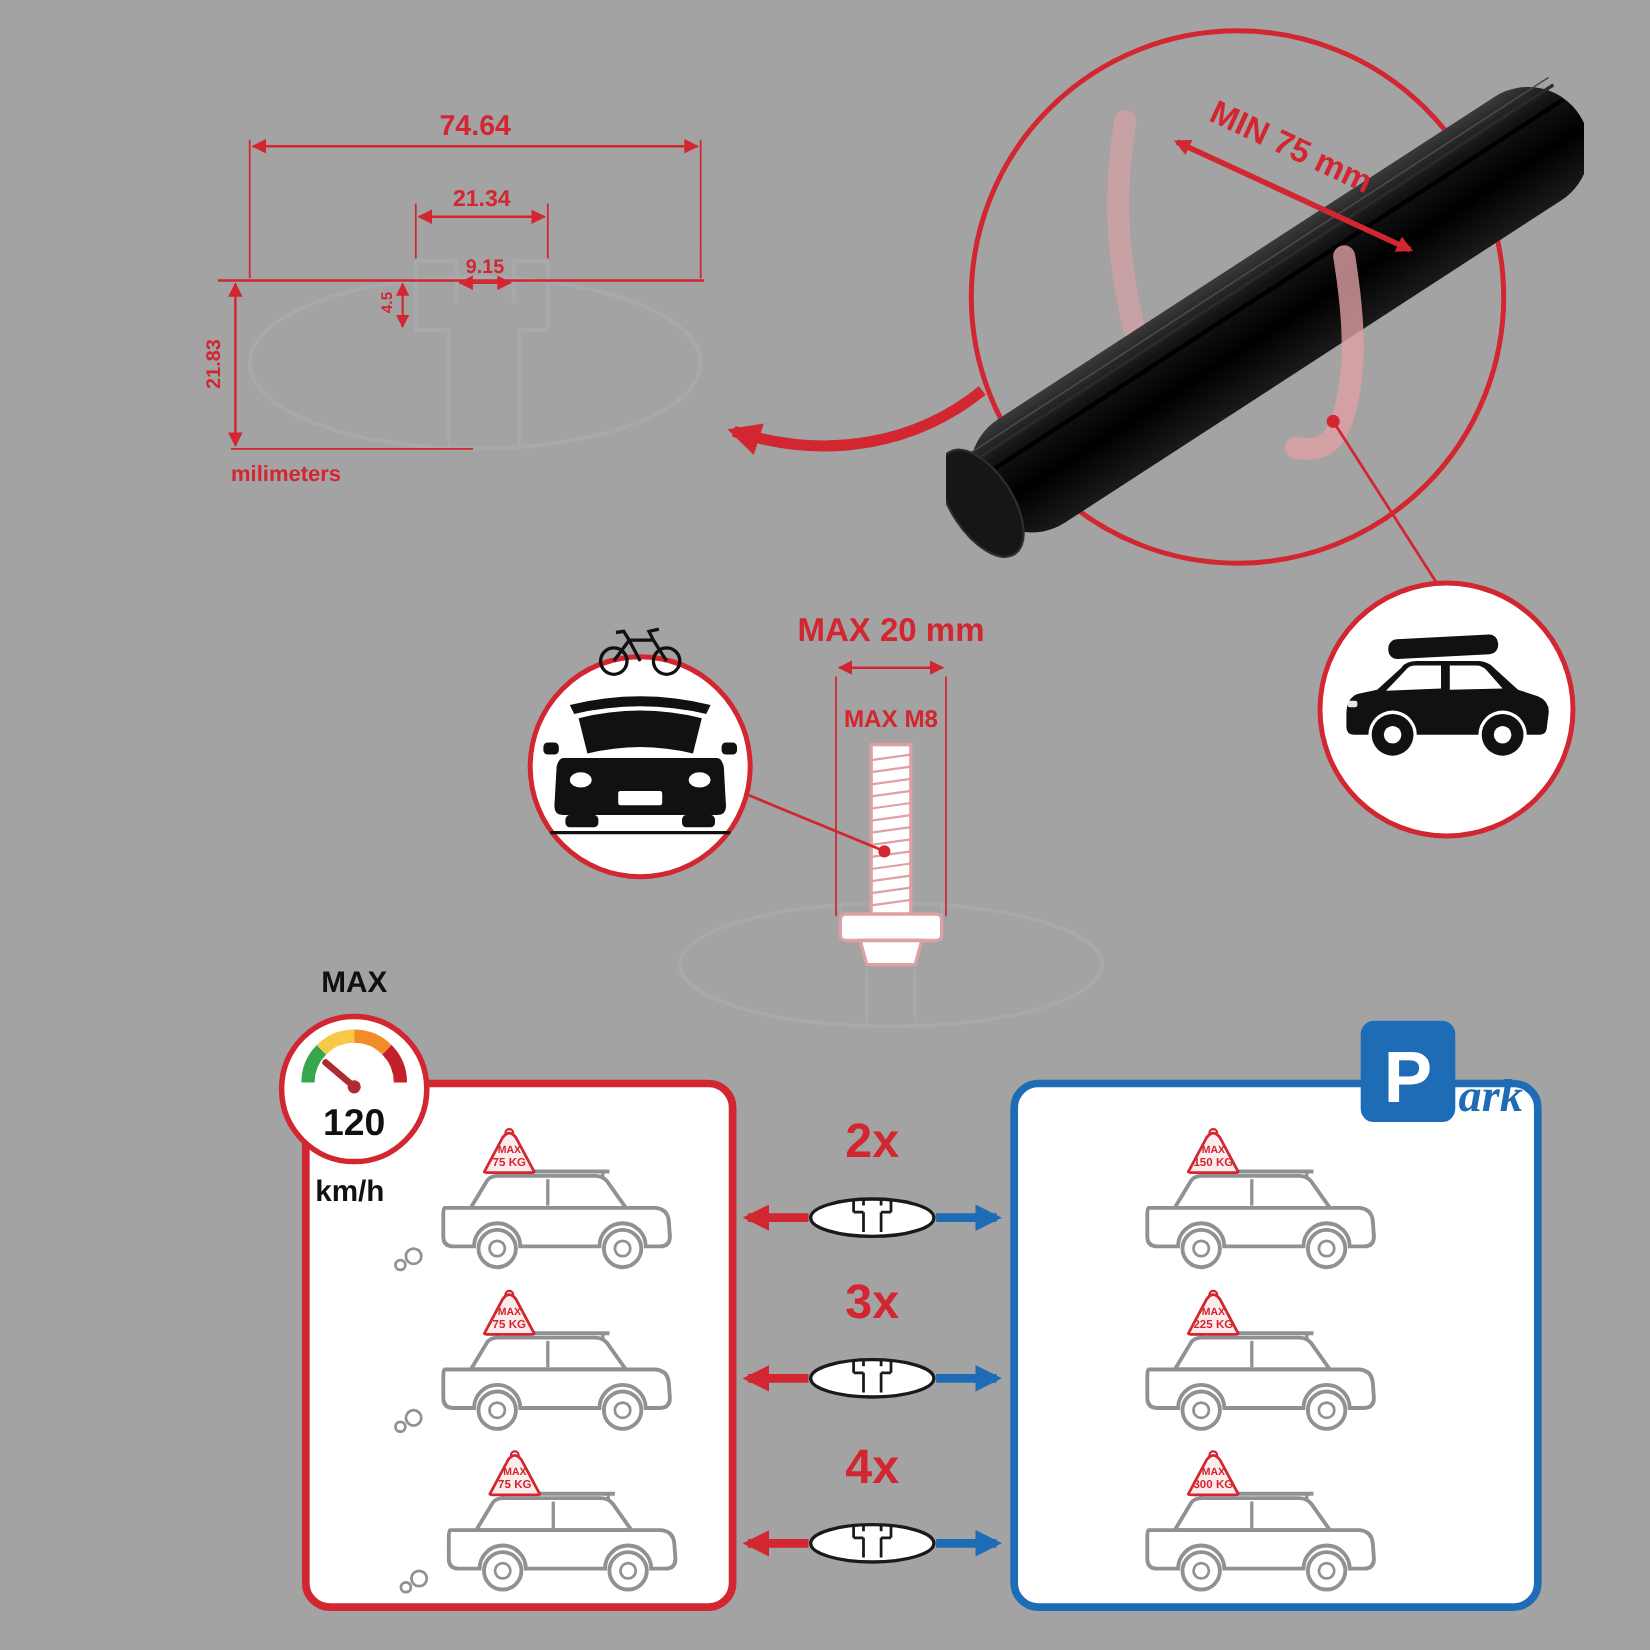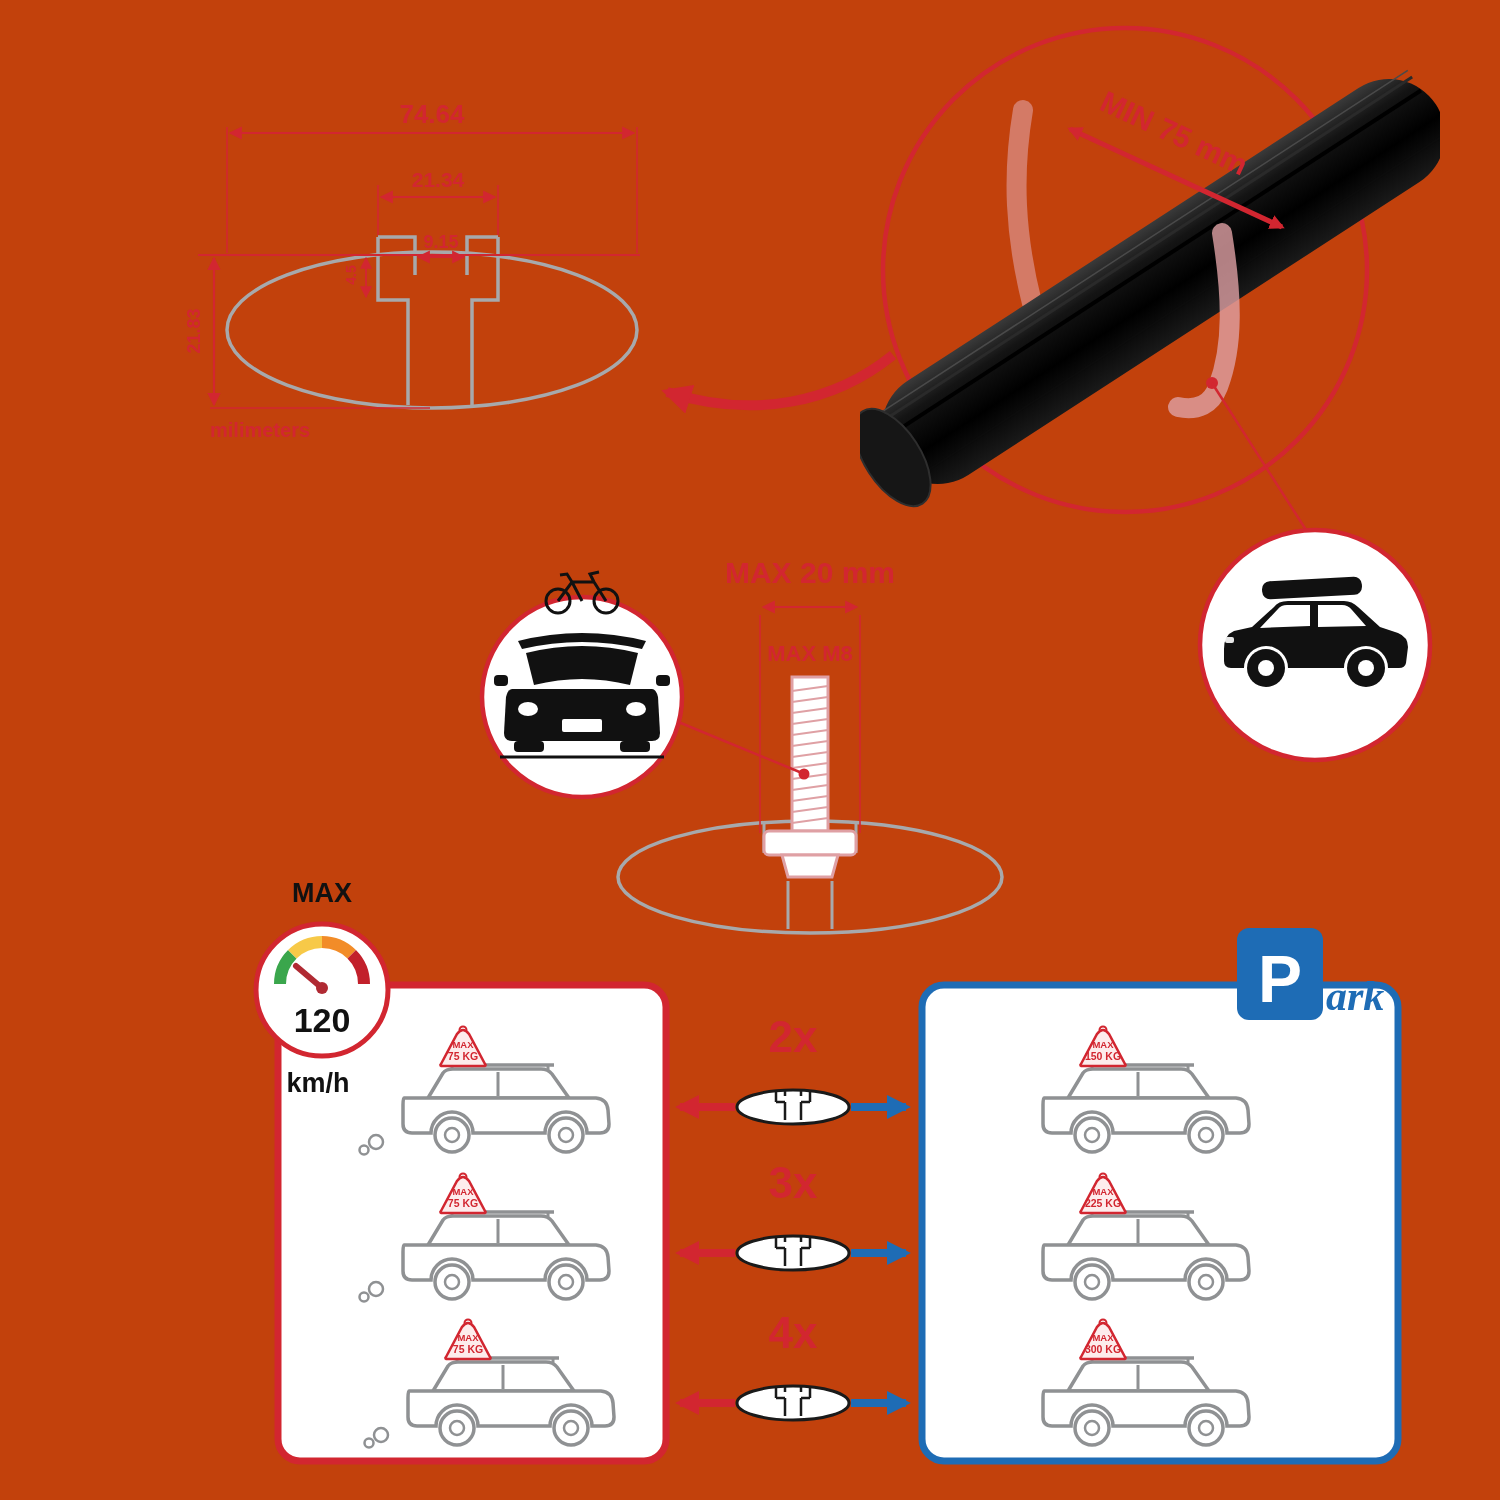--- a/index.html
+++ b/index.html
@@ -1,20 +1,20 @@
 <!DOCTYPE html>
 <html style="--red: #d22630; --blue: #1e6cb5; --gray: #a7a9ac; --pink: #dfa0a4; --black: #1a1a1a; --cargray: #8f9193; --tentfill: #fdecec;"><head>
 <meta charset="utf-8">
 <style>
   :root{
     --red:#d22630; --blue:#1e6cb5; --gray:#a7a9ac; --pink:#dfa0a4;
     --black:#1a1a1a; --cargray:#8f9193; --tentfill:#fdecec;
   }
   html,body{margin:0;padding:0;background:#fff;}
-  .canvas{position:relative;width:1500px;height:1500px;background:#c2410c;overflow:hidden;
+  .canvas{position:relative;width:1500px;height:1500px;background:#a3a3a3;overflow:hidden;
           font-family:"Liberation Sans",sans-serif;}
   .abs{position:absolute;}
   svg text{font-family:"Liberation Sans",sans-serif;}
   .sr{stroke:var(--red);} .fr{fill:var(--red);}
   .sb{stroke:var(--blue);} .fb{fill:var(--blue);}
   .sg{stroke:var(--gray);} .sp{stroke:var(--pink);}
   .sc{stroke:var(--cargray);}
   .fn{fill:none;} .fw{fill:#fff;}
   .tr{fill:var(--red);font-weight:700;}
   .tk{fill:#111;font-weight:700;}

